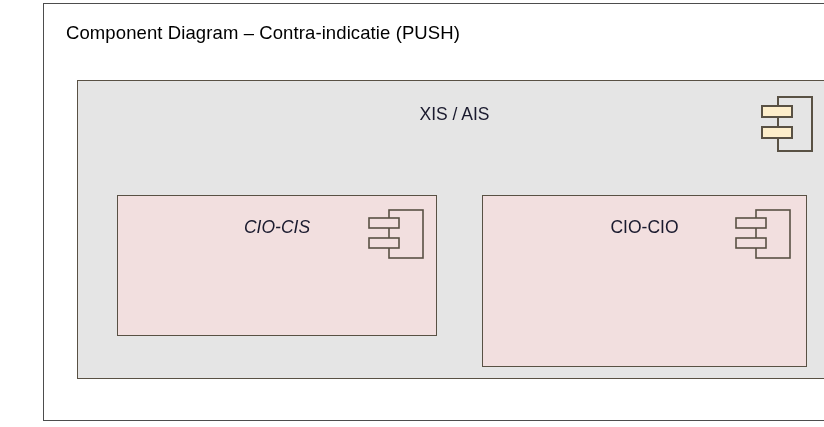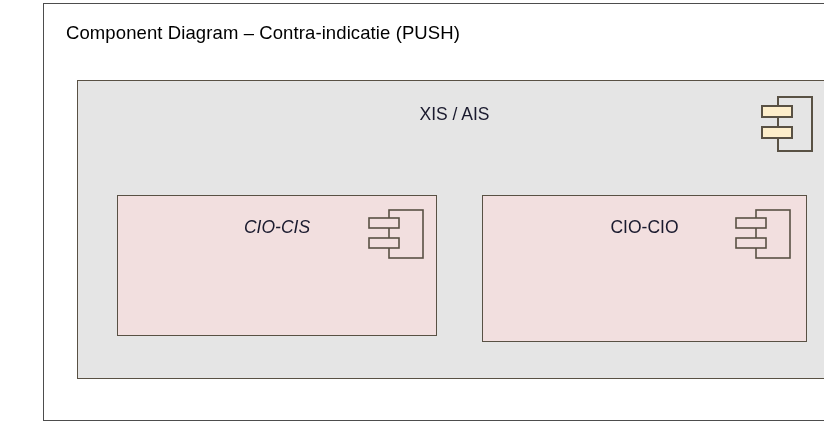--- a/index.html
+++ b/index.html
@@ -81,21 +81,21 @@
     top: 114px;   
     width: 320px;
     height: 141px;
     font-style: italic;
   }
 
   .comp-cio-cio {
     left: 404px;  
     top: 114px;
     width: 325px;
-    height: 147px;
+    height: 172px;
   }
 
   .comp-inner-label {
     position: absolute;
     left: 0;
     right: 0;
     top: 21px;
     text-align: center;
     font-size: 17.5px;
     color: #1a1a2e;

